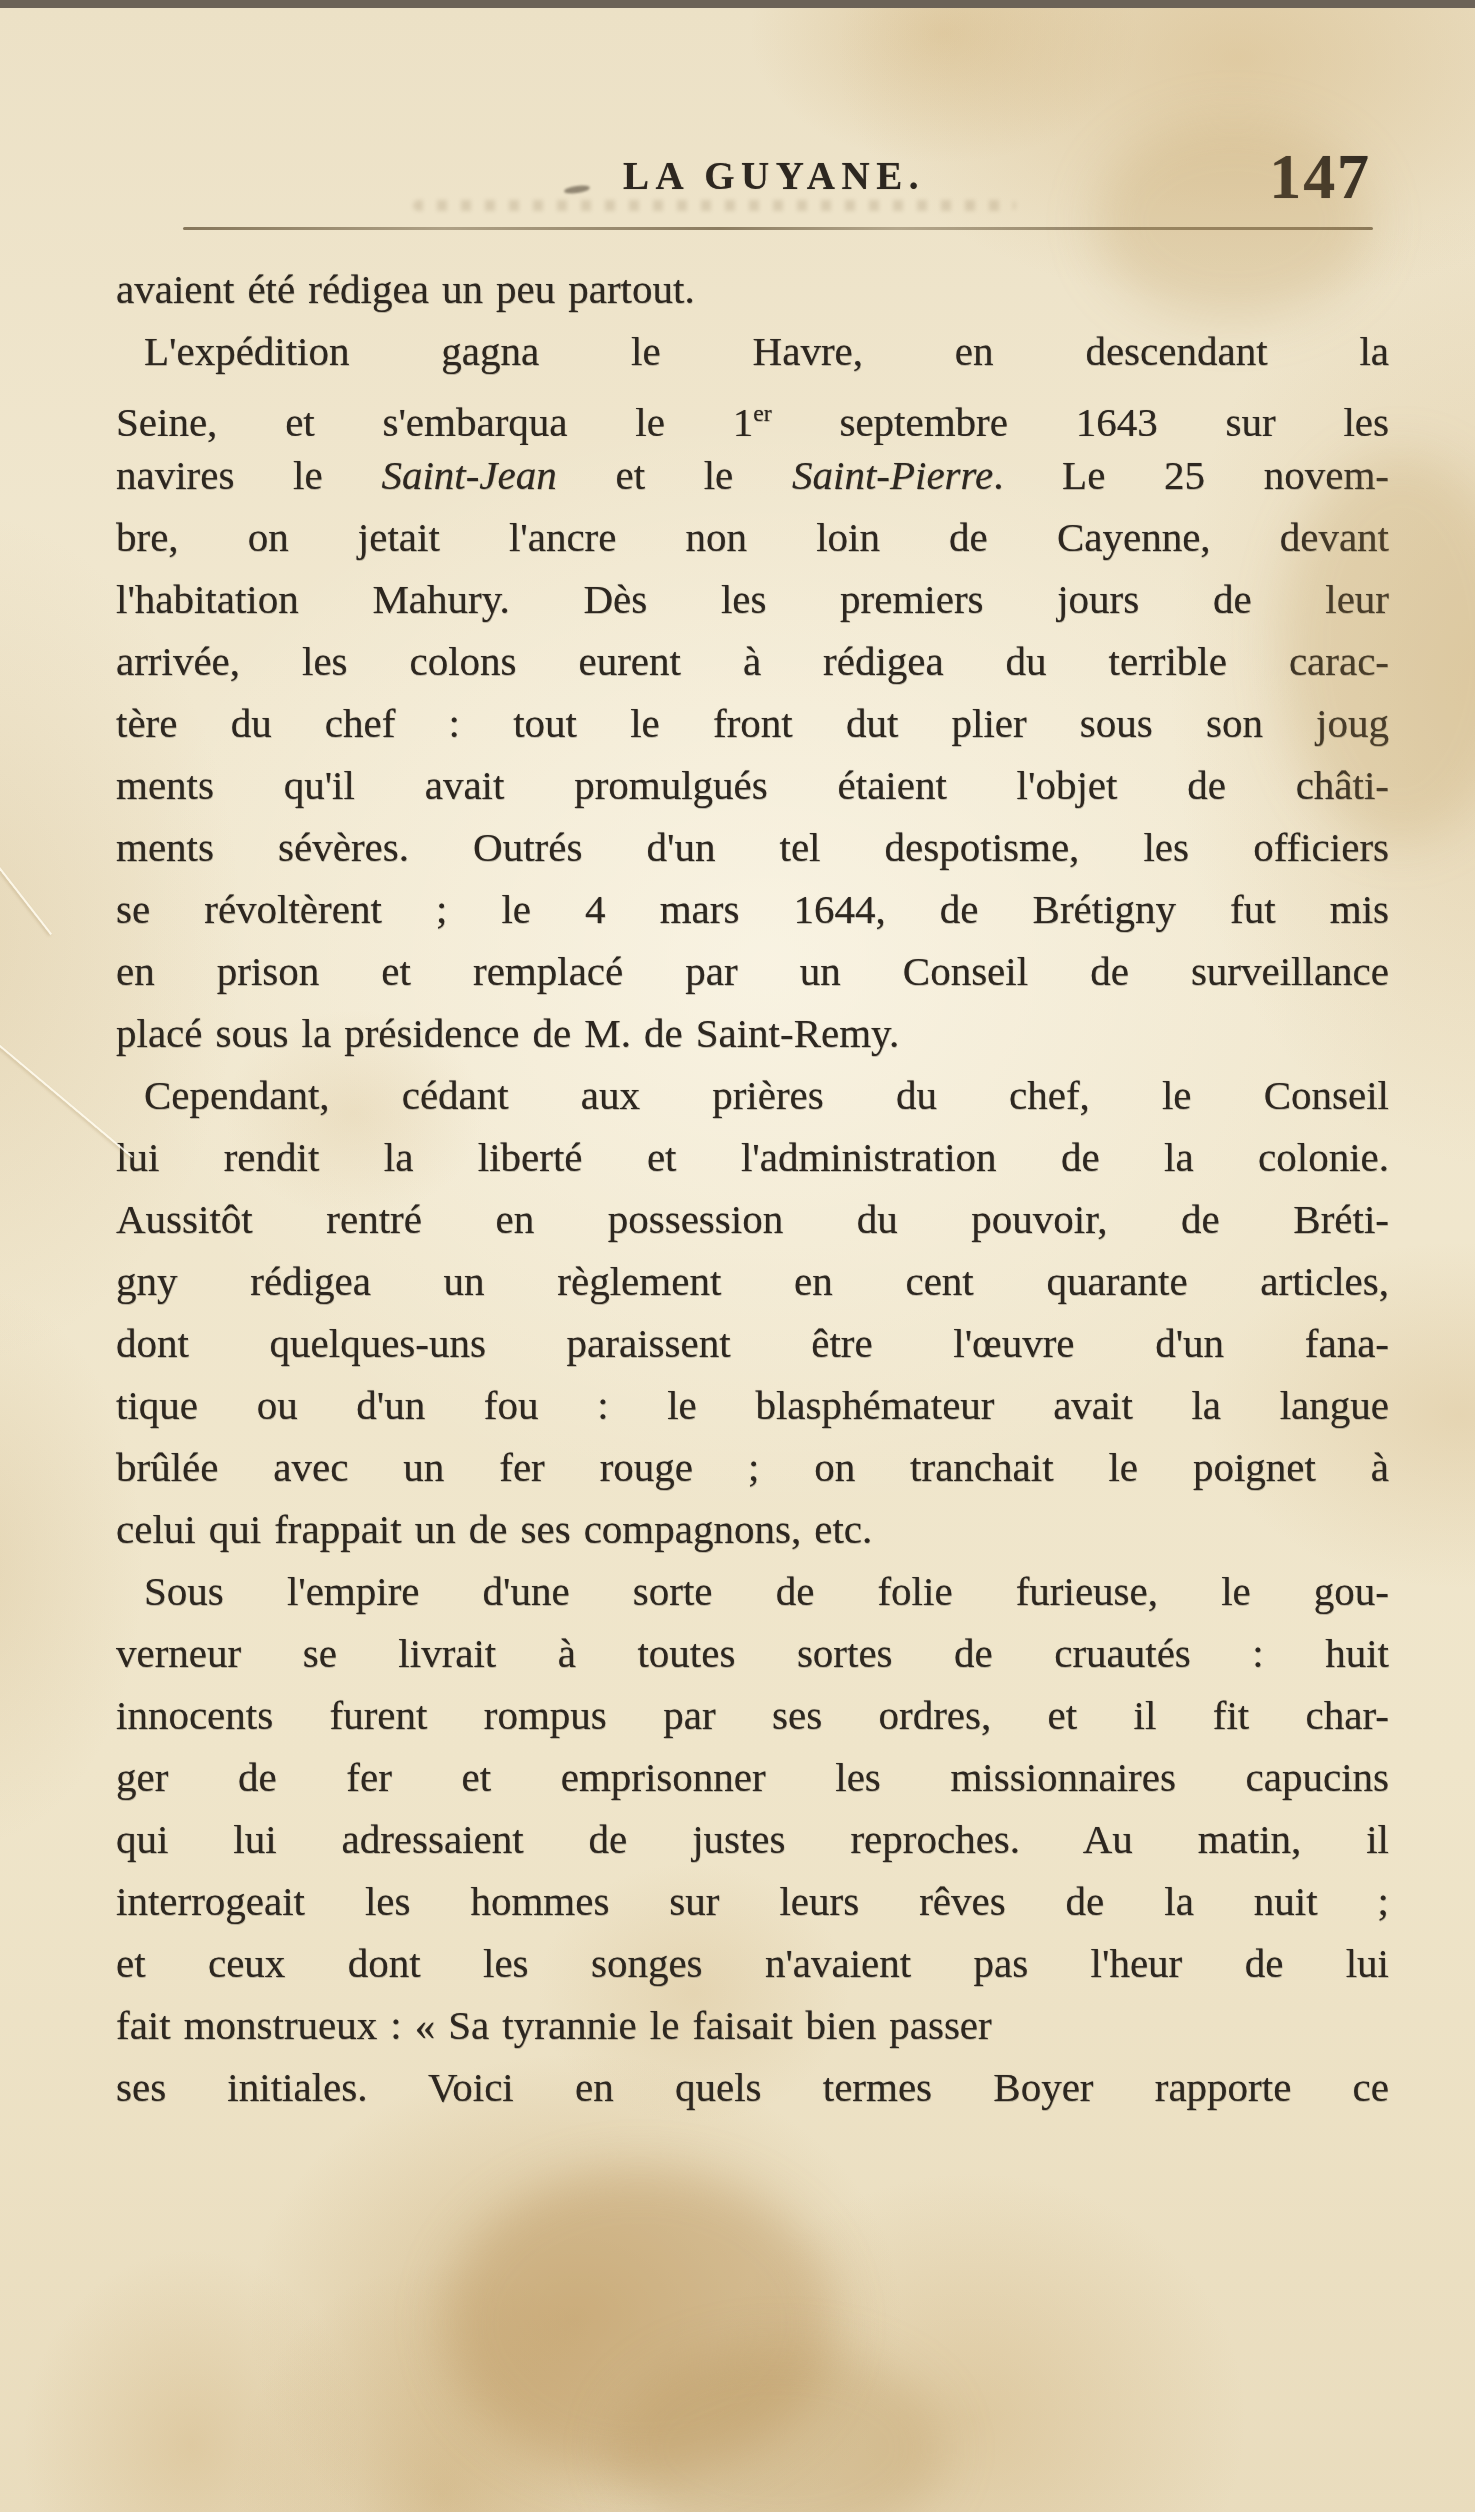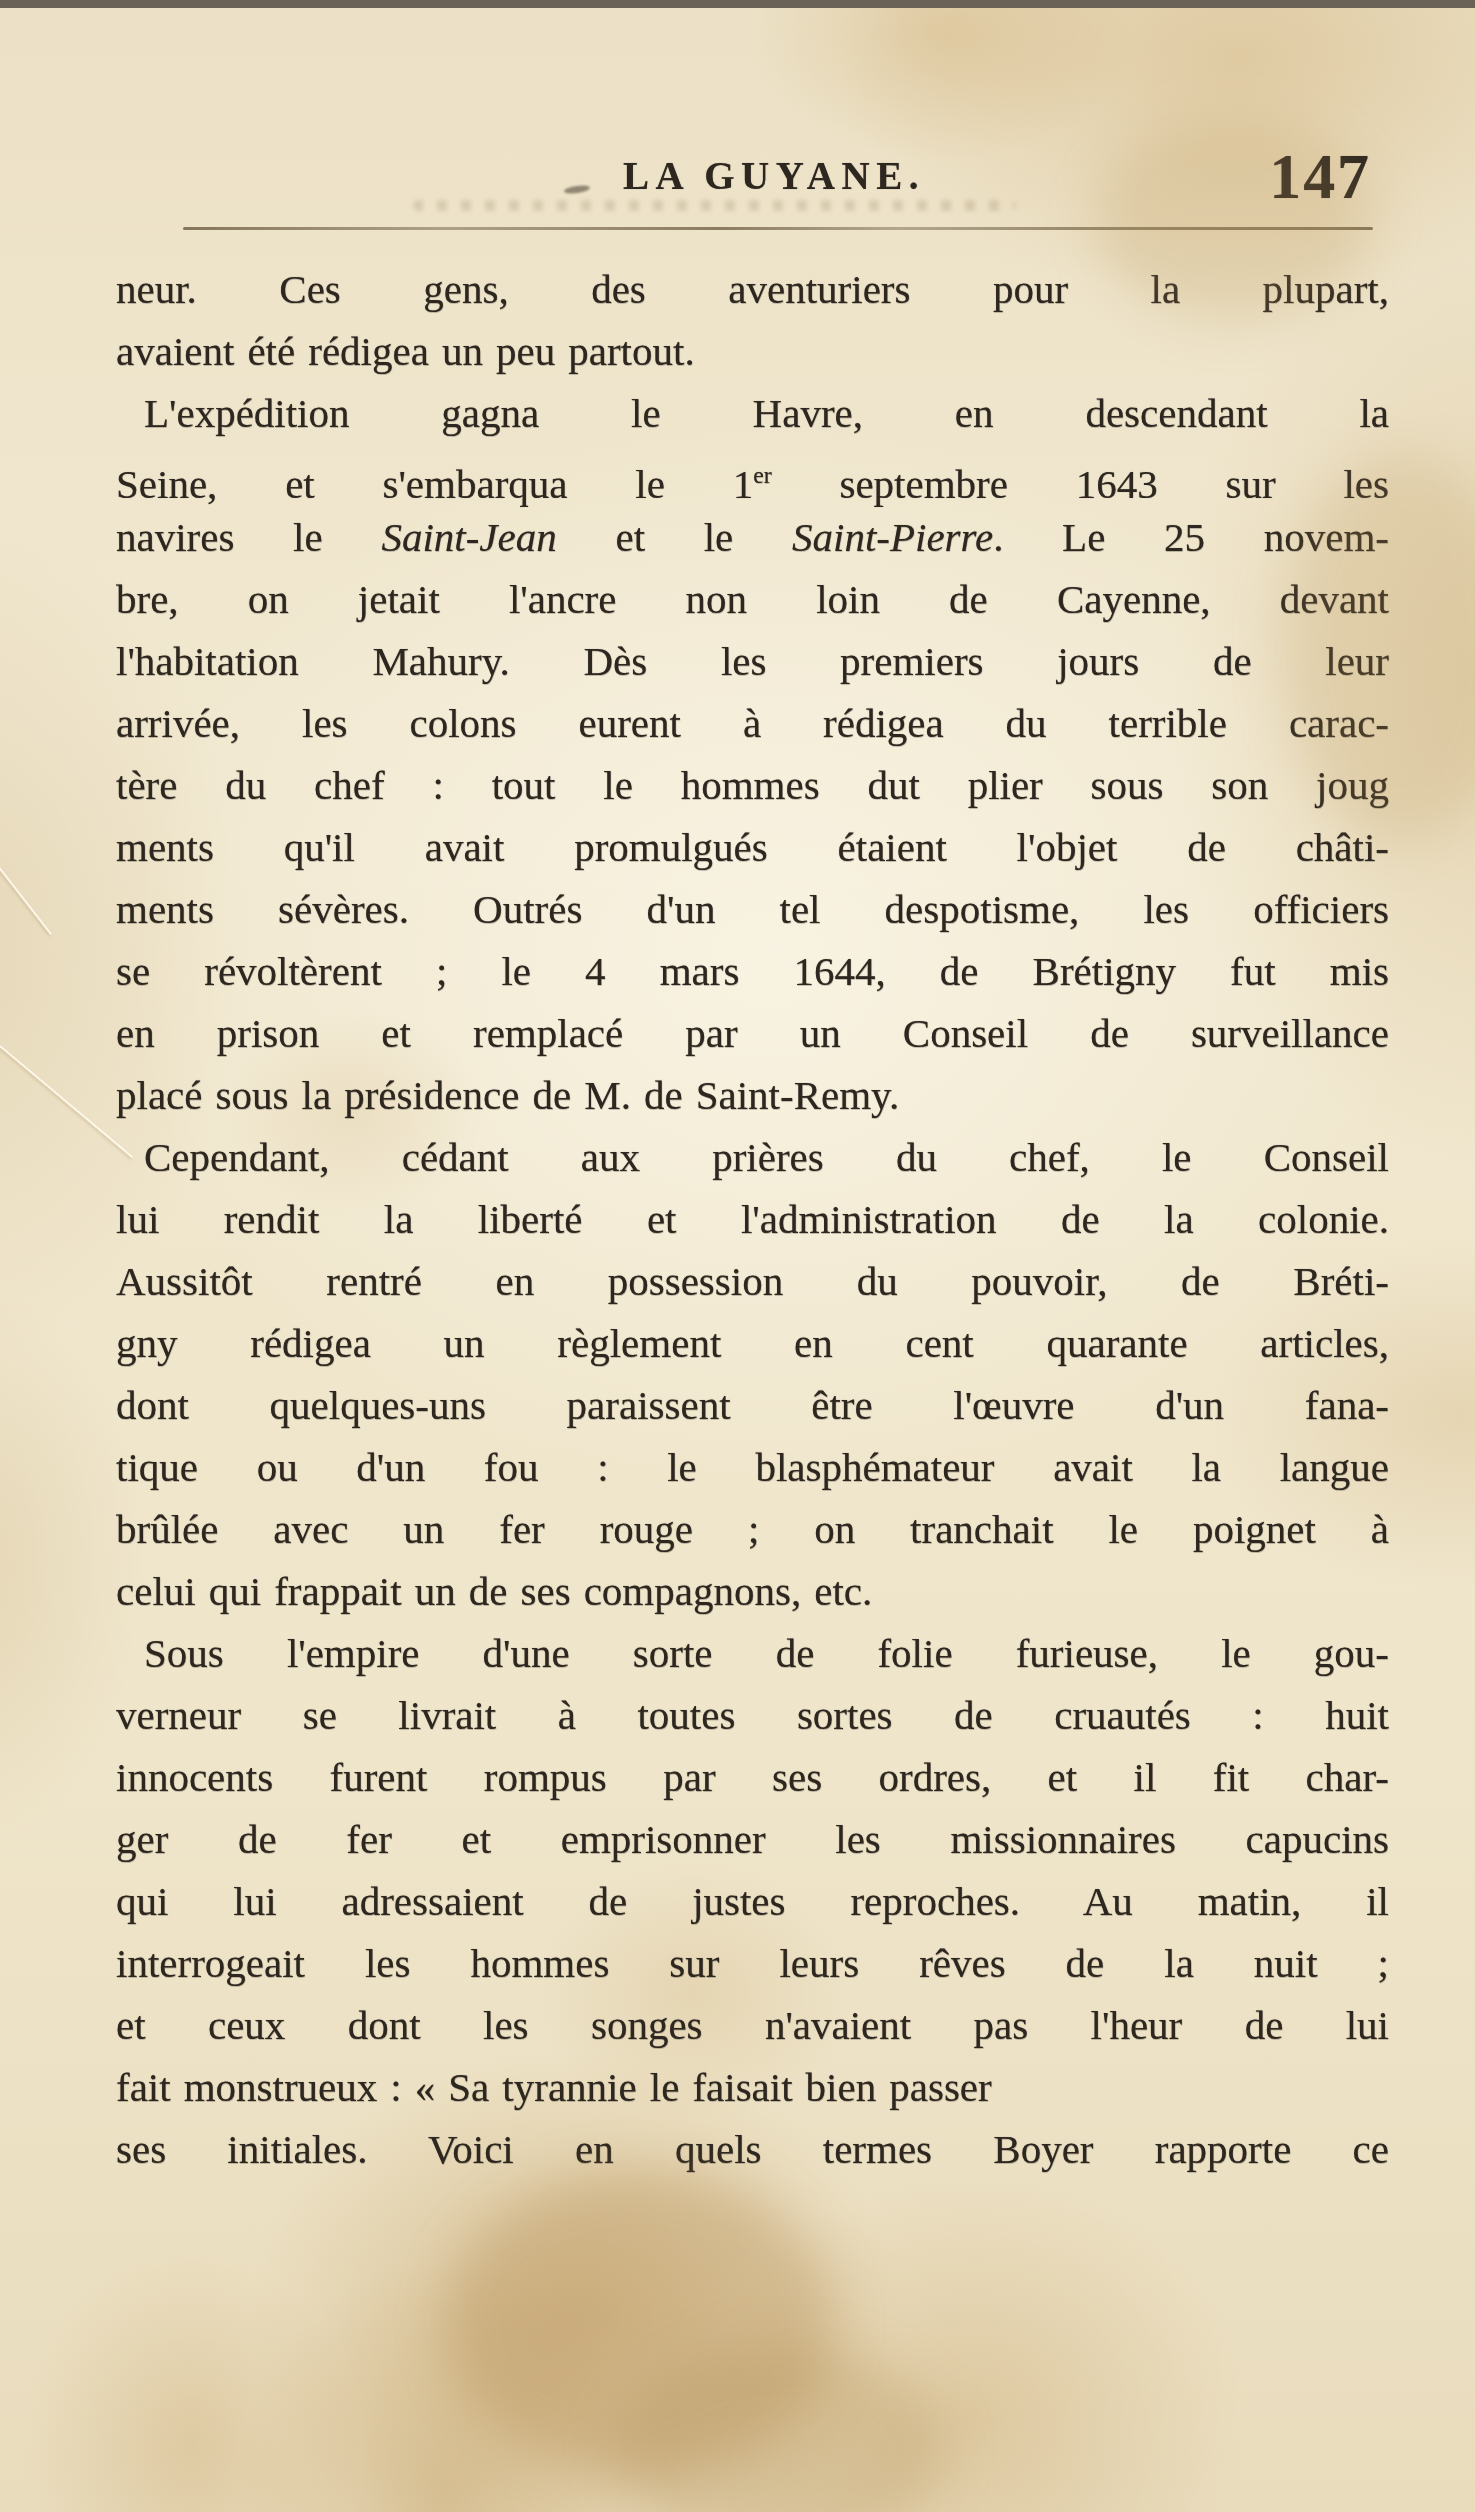--- a/index.html
+++ b/index.html
@@ -89,29 +89,28 @@
 
   <span class="running-title">LA GUYANE.</span>
 
   <span class="page-number">147</span>
 
   <div class="bleed-text"></div>
   <div class="ink-speck"></div>
   <div class="header-rule"></div>
 
   <main class="text-block">
-      <div class="line just">neur. Ces gens, des aventuriers pour la plupart,</div>
       <div class="line">avaient été rédigea un peu partout.</div>
       <div class="line indent just">L'expédition gagna le Havre, en descendant la</div>
       <div class="line just">Seine, et s'embarqua le 1<sup>er</sup> septembre 1643 sur les</div>
       <div class="line just">navires le <i>Saint-Jean</i> et le <i>Saint-Pierre</i>. Le 25 novem-</div>
       <div class="line just">bre, on jetait l'ancre non loin de Cayenne, devant</div>
       <div class="line just">l'habitation Mahury. Dès les premiers jours de leur</div>
       <div class="line just">arrivée, les colons eurent à rédigea du terrible carac-</div>
-      <div class="line just">tère du chef : tout le hommes dut plier sous son joug</div>
+      <div class="line just">tère du chef : tout le front dut plier sous son joug</div>
       <div class="line just">ments qu'il avait promulgués étaient l'objet de châti-</div>
       <div class="line just">ments sévères. Outrés d'un tel despotisme, les officiers</div>
       <div class="line just">se révoltèrent ; le 4 mars 1644, de Brétigny fut mis</div>
       <div class="line just">en prison et remplacé par un Conseil de surveillance</div>
       <div class="line">placé sous la présidence de M. de Saint-Remy.</div>
       <div class="line indent just">Cependant, cédant aux prières du chef, le Conseil</div>
       <div class="line just">lui rendit la liberté et l'administration de la colonie.</div>
       <div class="line just">Aussitôt rentré en possession du pouvoir, de Bréti-</div>
       <div class="line just">gny rédigea un règlement en cent quarante articles,</div>
       <div class="line just">dont quelques-uns paraissent être l'œuvre d'un fana-</div>

